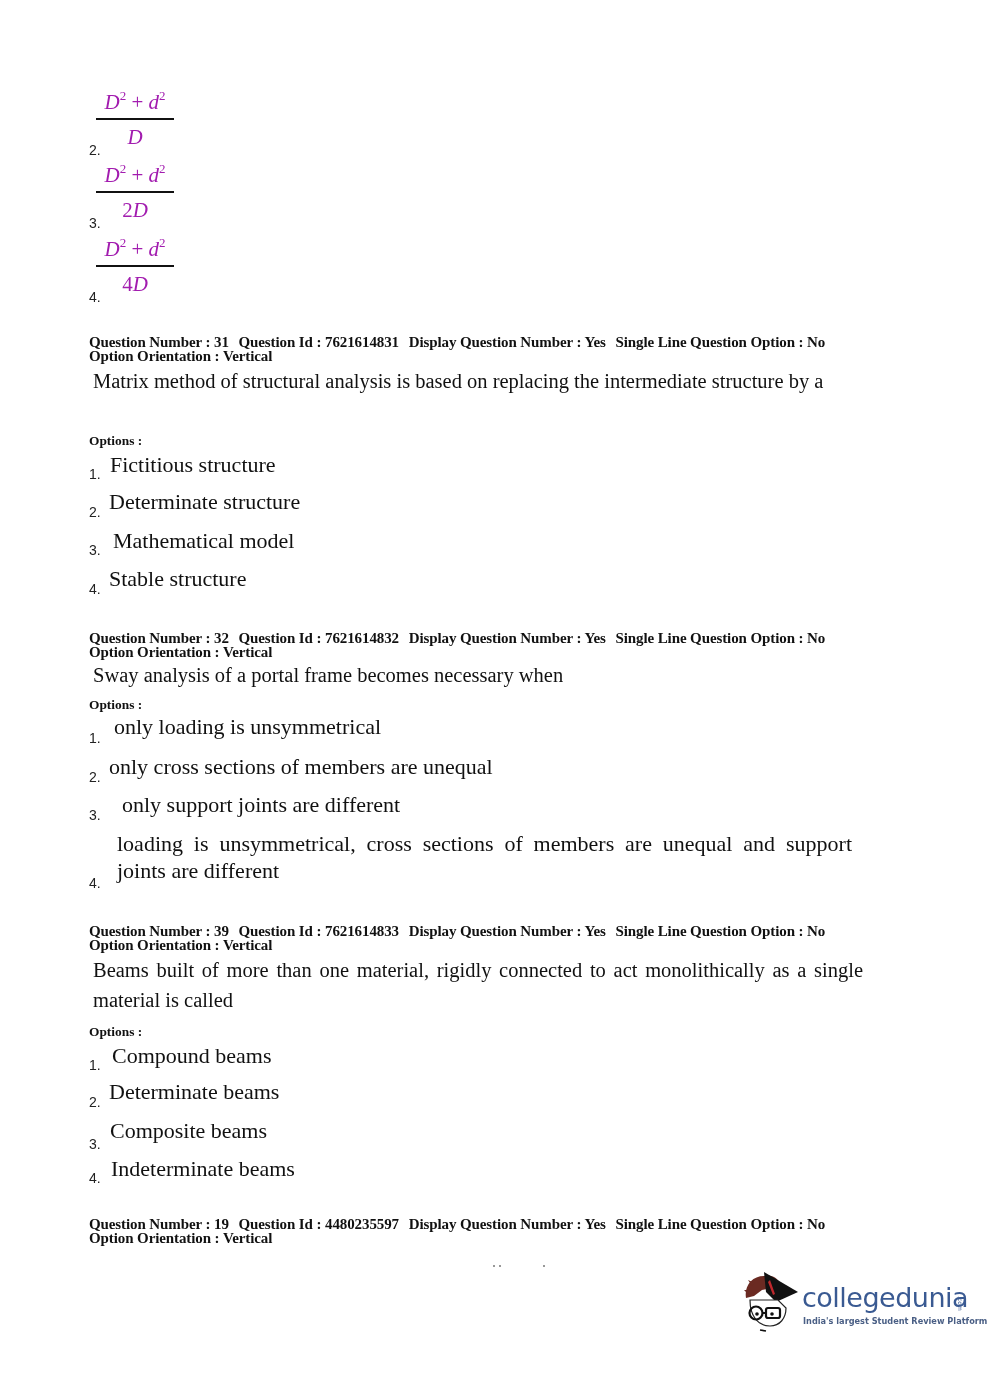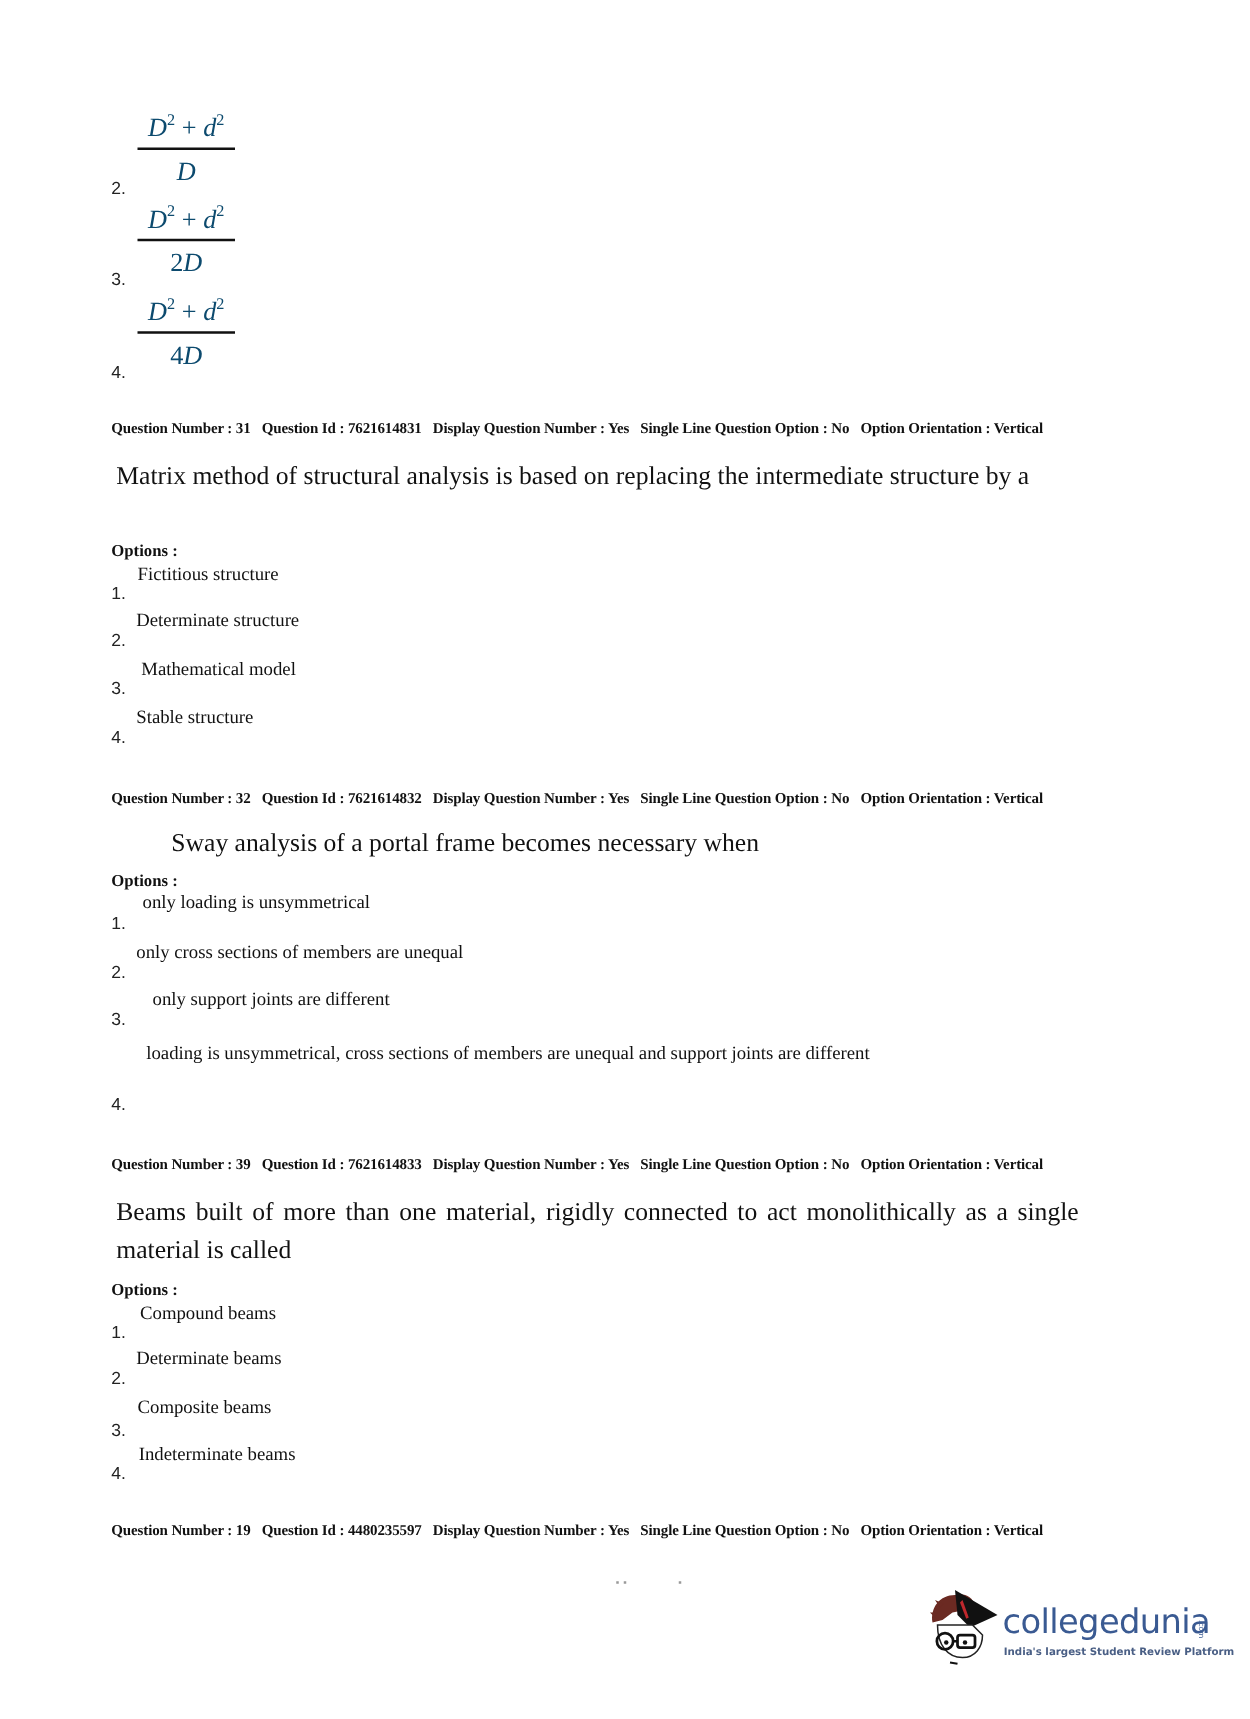--- a/index.html
+++ b/index.html
@@ -1,37 +1,37 @@
 <!DOCTYPE html>
 <html><head>
   <meta charset="utf-8">
   <style>
     html, body { margin: 0; padding: 0; background: #ffffff; }
     body { width: 1000px; height: 1375px; position: relative; overflow: hidden; color: #111; }
 
     
     .frac-opt { position: absolute; left: 89px; width: 120px; height: 72px; }
     .frac-opt .num-label { position: absolute; left: 0; bottom: 2px; font-family: "Liberation Sans", sans-serif; font-size: 14px; color: #222; }
-    .frac { position: absolute; left: 21px; top: 0; width: 78px; text-align: center; font-family: "Liberation Serif", serif; font-style: italic; font-size: 21px; color: #0c4a6e; }
+    .frac { position: absolute; left: 7px; top: 0; width: 78px; text-align: center; font-family: "Liberation Serif", serif; font-style: italic; font-size: 21px; color: #a21caf; }
     .frac .numer { display: block; line-height: 28px; }
     .frac .numer sup { font-size: 13px; font-style: normal; vertical-align: 9px; line-height: 0; }
     .frac .bar { display: block; height: 1.5px; background: #111; margin: 2px 0 4px 0; }
     .frac .denom { display: block; line-height: 26px; }
     .frac .denom .coef { font-style: normal; }
 
-    .meta { position: absolute; left: 89px; width: 780px; font-family: "Liberation Serif", serif; font-weight: bold; font-size: 12px; line-height: 14px; color: #111; letter-spacing: -0.1px; }
+    .meta { position: absolute; left: 89px; width: 780px; font-family: "Liberation Serif", serif; font-weight: bold; font-size: 15px; line-height: 14px; color: #111; letter-spacing: -0.1px; }
     .meta span { margin-right: 6px; }
 
     .qtext { position: absolute; left: 93px; width: 770px; font-family: "Liberation Serif", serif; font-size: 20.5px; line-height: 29px; color: #111; text-align: justify; text-align-last: left; }
 
     .opts-label { position: absolute; left: 89px; font-family: "Liberation Serif", serif; font-weight: bold; font-size: 13.4px; color: #111; }
 
     .opt { position: absolute; left: 89px; width: 780px; }
     .opt .n { position: absolute; left: 0; font-family: "Liberation Sans", sans-serif; font-size: 14px; color: #222; }
-    .opt .t { position: absolute; font-family: "Liberation Serif", serif; font-size: 15px; color: #111; white-space: nowrap; }
+    .opt .t { position: absolute; font-family: "Liberation Serif", serif; font-size: 22px; color: #111; white-space: nowrap; }
     .opt .t.wrap { white-space: normal; width: 735px; line-height: 27px; text-align: justify; text-align-last: left; }
 
     
     .logo { position: absolute; left: 742px; top: 1268px; width: 230px; height: 72px; }
     .logo .mascot { position: absolute; left: 0; top: 0; width: 58px; height: 70px; }
     .logo .brand { position: absolute; left: 60px; top: 14px; font-family: "DejaVu Sans", "Liberation Sans", sans-serif; font-size: 27px; color: #3a5a92; letter-spacing: -0.5px; }
     .logo .dotcom { position: absolute; left: 215px; top: 28px; font-family: "DejaVu Sans", sans-serif; font-size: 6px; color: #3a5a92; writing-mode: vertical-rl; }
     .logo .tagline { position: absolute; left: 61px; top: 48px; font-family: "DejaVu Sans", "Liberation Sans", sans-serif; font-size: 8.2px; font-weight: bold; color: #4a5f85; white-space: nowrap; }
     .specks { position: absolute; left: 493px; top: 1265px; width: 60px; height: 4px; }
     .specks i { position: absolute; top: 0; width: 2px; height: 2px; background: #999; }
@@ -93,21 +93,21 @@
   <span class="t" style="left: 20px; top: 0;">Stable structure</span>
 </div>
 
 <div class="meta" style="top: 631px;">
   <span>Question Number : 32</span>
   <span>Question Id : 7621614832</span>
   <span>Display Question Number : Yes</span>
   <span>Single Line Question Option : No</span>
   <span>Option Orientation : Vertical</span>
 </div>
-<div class="qtext" style="top: 661px; margin-left: 44px;">Sway analysis of a portal frame becomes necessary when</div>
+<div class="qtext" style="top: 661px;">Sway analysis of a portal frame becomes necessary when</div>
 <div class="opts-label" style="top: 697px;">Options :</div>
 
 <div class="opt" style="top: 714px;">
   <span class="n" style="top: 16px;">1.</span>
   <span class="t" style="left: 25px; top: 0;">only loading is unsymmetrical</span>
 </div>
 <div class="opt" style="top: 754px;">
   <span class="n" style="top: 15px;">2.</span>
   <span class="t" style="left: 20px; top: 0;">only cross sections of members are unequal</span>
 </div>

